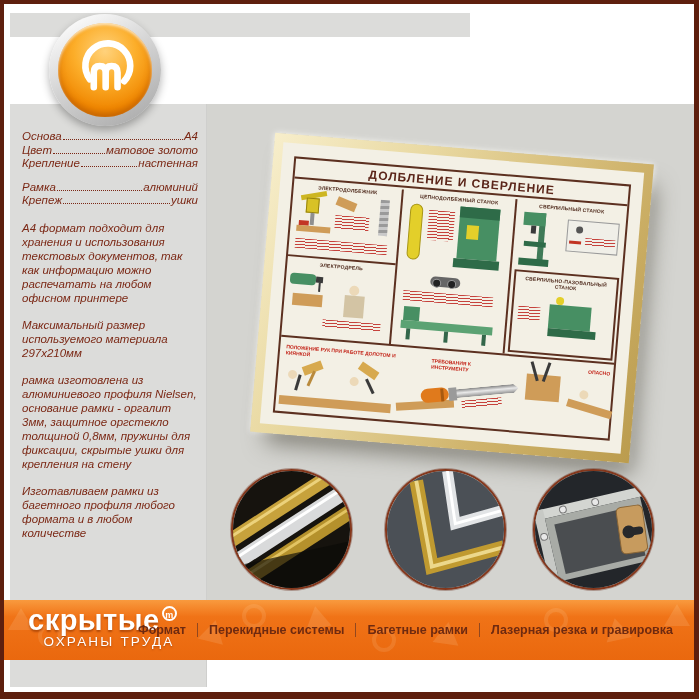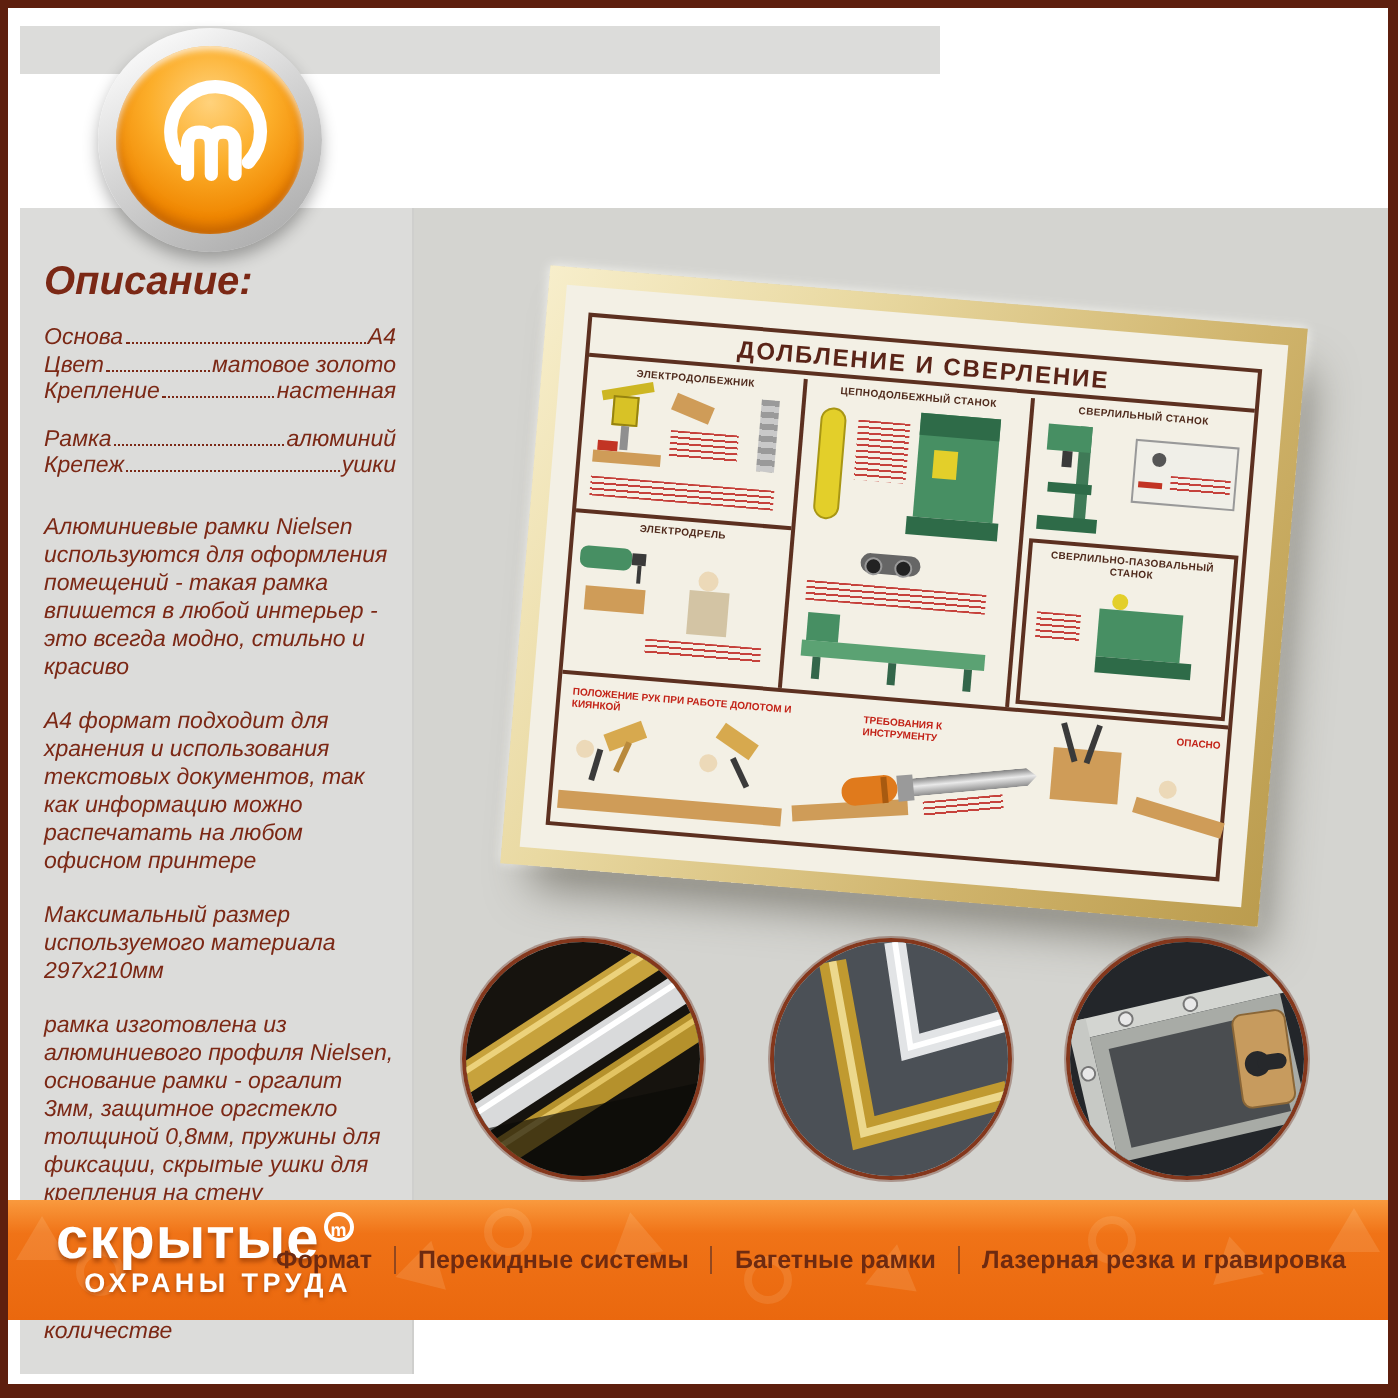--- a/index.html
+++ b/index.html
@@ -75,21 +75,21 @@
   .sign{position:absolute;opacity:.8;}
   .tri{width:0;height:0;border-left:13px solid transparent;border-right:13px solid transparent;
        border-bottom:22px solid rgba(255,238,205,.16);}
   .ring{width:24px;height:24px;border:4px solid rgba(255,238,205,.15);border-radius:50%;}
   .brand{position:absolute;left:24px;top:5px;color:#fff;z-index:2;cursor:pointer;}
   .brand-row{display:flex;align-items:flex-start;}
   .brand-name{font-size:29px;line-height:30px;font-weight:bold;letter-spacing:.5px;
               text-shadow:0 2px 2px rgba(130,45,0,.55);}
   .brand-mark{width:15px;height:15px;border:2px solid #fff;border-radius:50%;margin:1px 0 0 2px;
               font-size:9px;line-height:14px;font-weight:bold;text-align:center;}
-  .brand-sub{font-size:13.5px;font-weight:bold;letter-spacing:2.2px;text-align:center;width:162px;
+  .brand-sub{font-size:13.5px;font-weight:normal;letter-spacing:2.2px;text-align:center;width:162px;
              margin-top:-1px;text-shadow:0 1px 2px rgba(130,45,0,.55);}
   .nav{position:absolute;right:10px;top:50%;transform:translateY(-50%);display:flex;z-index:2;}
   .nav-item{padding:0 11px;font-size:12.5px;font-weight:bold;color:#6e2a10;text-decoration:none;
             white-space:nowrap;}
   .nav-item + .nav-item{border-left:1px solid #92481f;}
 </style>
 </head>
 <body>
 
 <div class="page">
@@ -100,21 +100,20 @@
   <div class="logo-ring">
     <div class="logo-orange">
       <svg width="66" height="66" viewBox="0 0 100 100">
         <path d="M27 67 A34 34 0 1 1 79 70" stroke="#fff" stroke-width="10" fill="none" stroke-linecap="round"></path>
         <path d="M33 79 L33 57 Q33 47 42 47 Q51 47 51 57 L51 79 M51 57 Q51 47 60 47 Q69 47 69 57 L69 79" stroke="#fff" stroke-width="10" fill="none" stroke-linecap="round"></path>
       </svg>
     </div>
   </div>
 
   <aside class="sidebar">
-    <h2>Описание:</h2>
     <div>
       <div class="spec">
           <span>Основа</span>
           <span class="dots"></span>
           <span>А4</span>
         </div>
       <div class="spec">
           <span>Цвет</span>
           <span class="dots"></span>
           <span>матовое золото</span>
@@ -128,21 +127,20 @@
           <span>Рамка</span>
           <span class="dots"></span>
           <span>алюминий</span>
         </div>
       <div class="spec">
           <span>Крепеж</span>
           <span class="dots"></span>
           <span>ушки</span>
         </div>
     </div>
-    <p class="first-p">Алюминиевые рамки Nielsen используются для оформления помещений - такая рамка впишется в любой интерьер - это всегда модно, стильно и красиво</p>
     <p>А4 формат подходит для хранения и использования текстовых документов, так как информацию можно распечатать на любом офисном принтере</p>
     <p>Максимальный размер используемого материала 297х210мм</p>
     <p>рамка изготовлена из алюминиевого профиля Nielsen, основание рамки - оргалит 3мм, защитное оргстекло толщиной 0,8мм, пружины для фиксации, скрытые ушки для крепления на стену</p>
     <p>Изготавливаем рамки из багетного профиля любого формата и в любом количестве</p>
   </aside>
 
   <div class="wall">
 
     <figure class="poster">
       <div class="paper">

